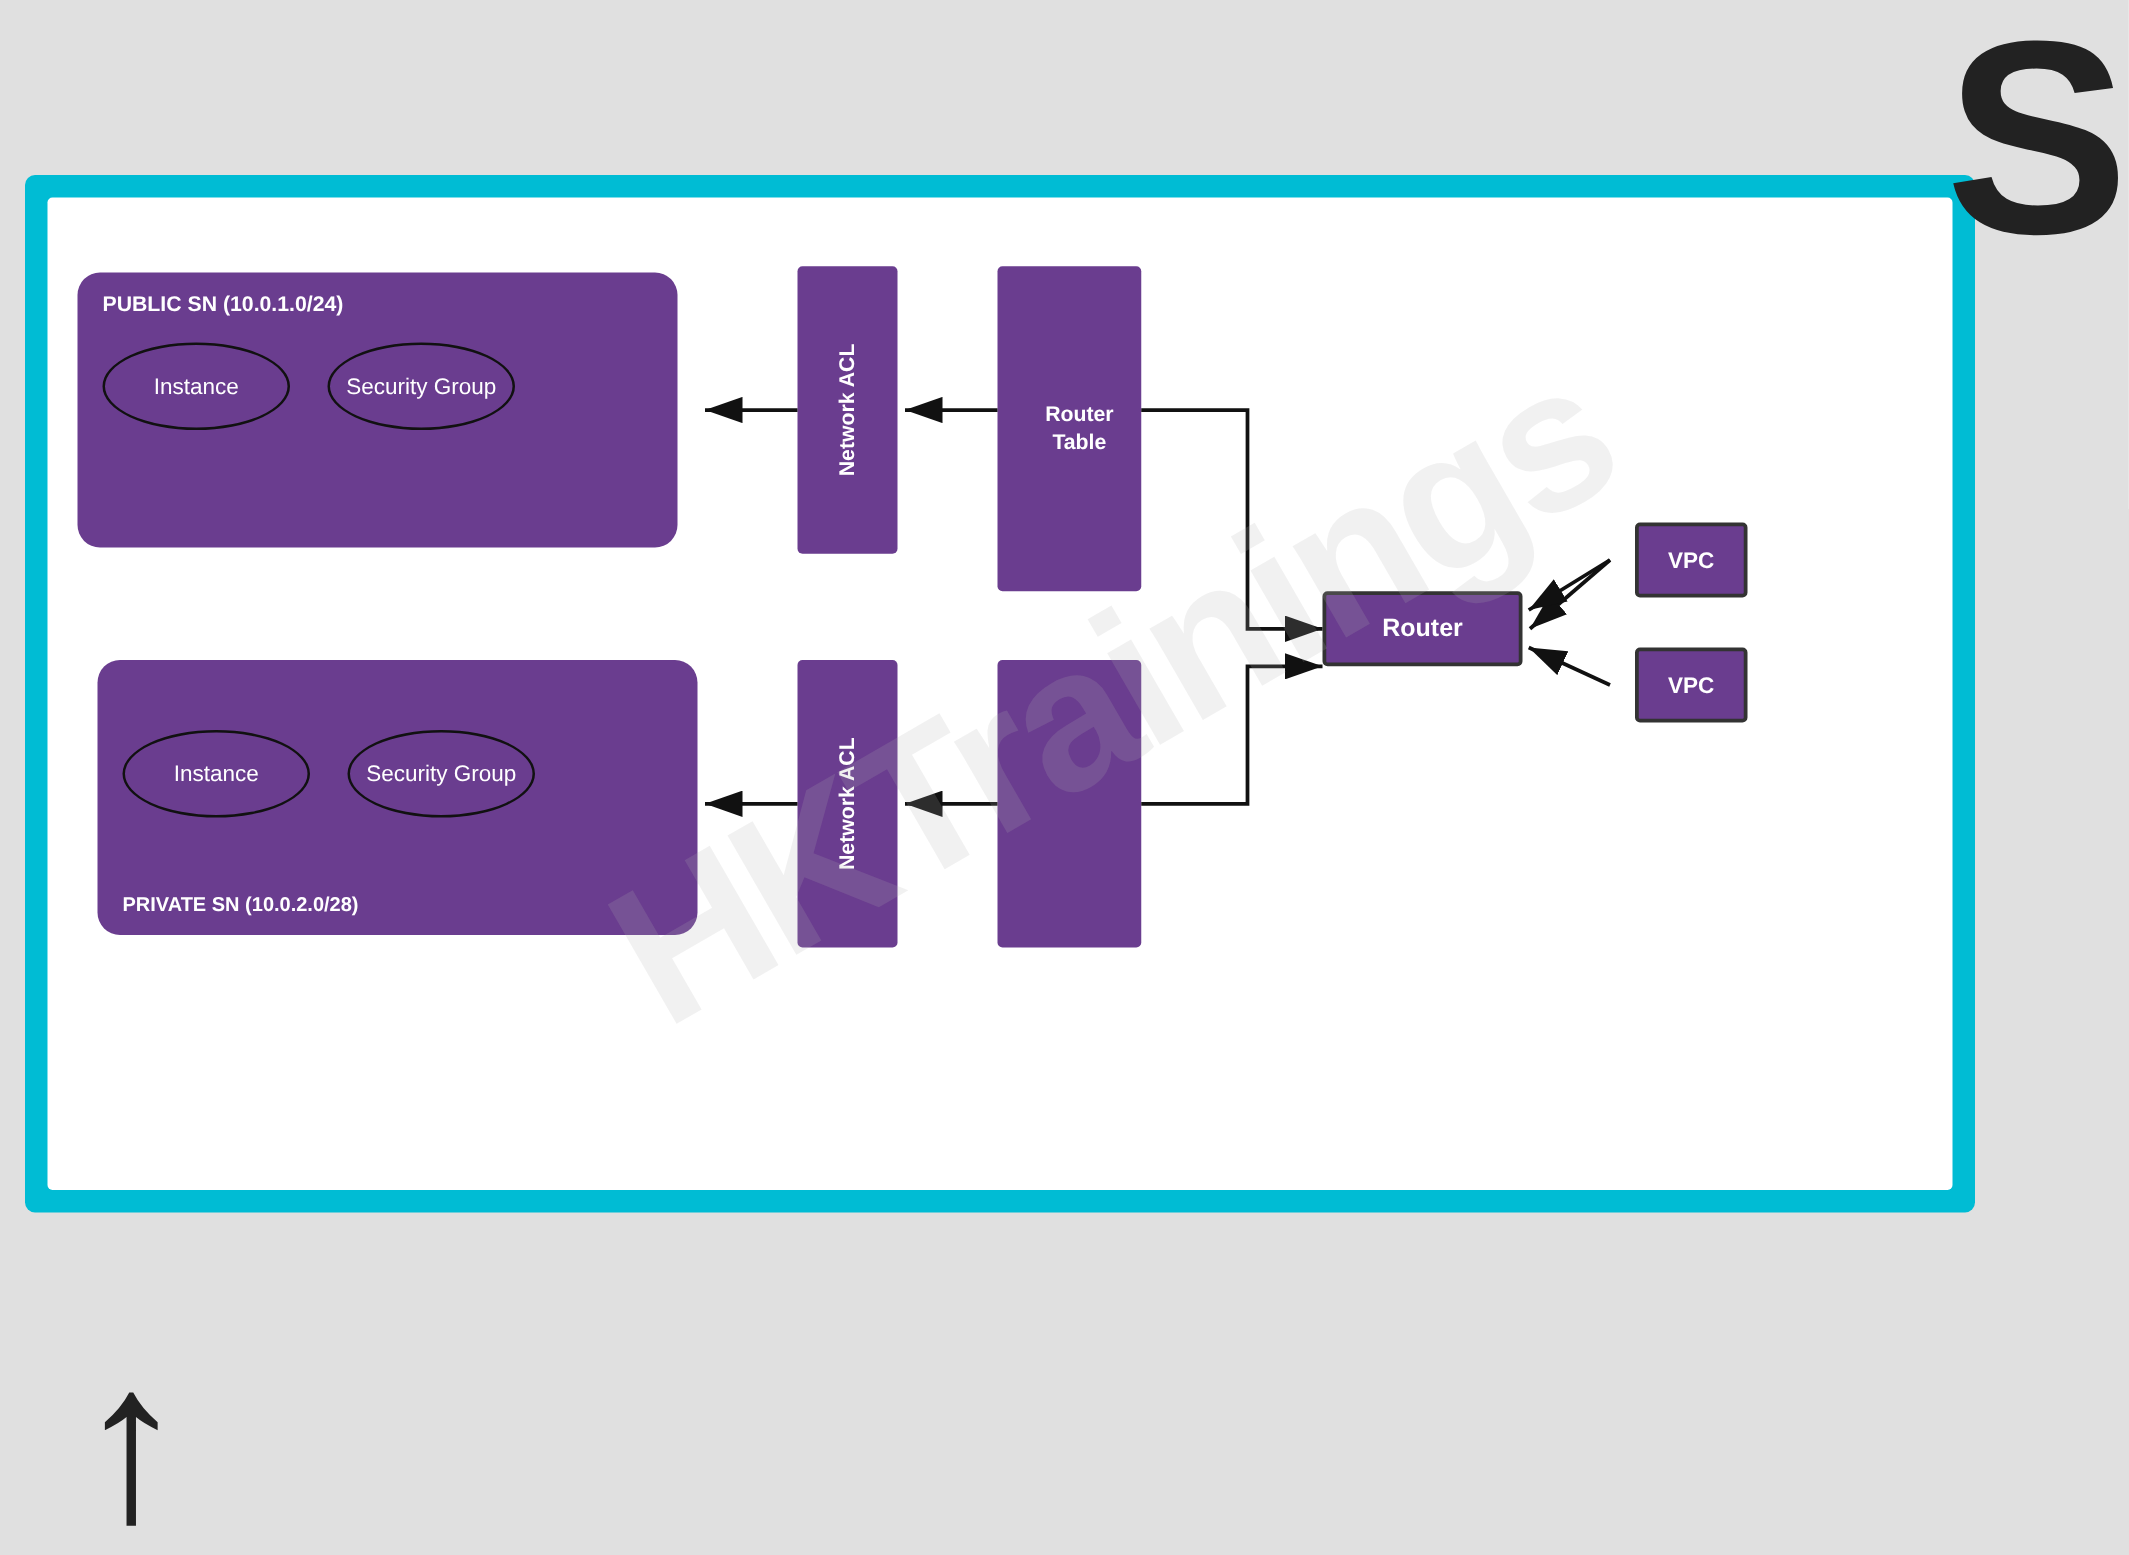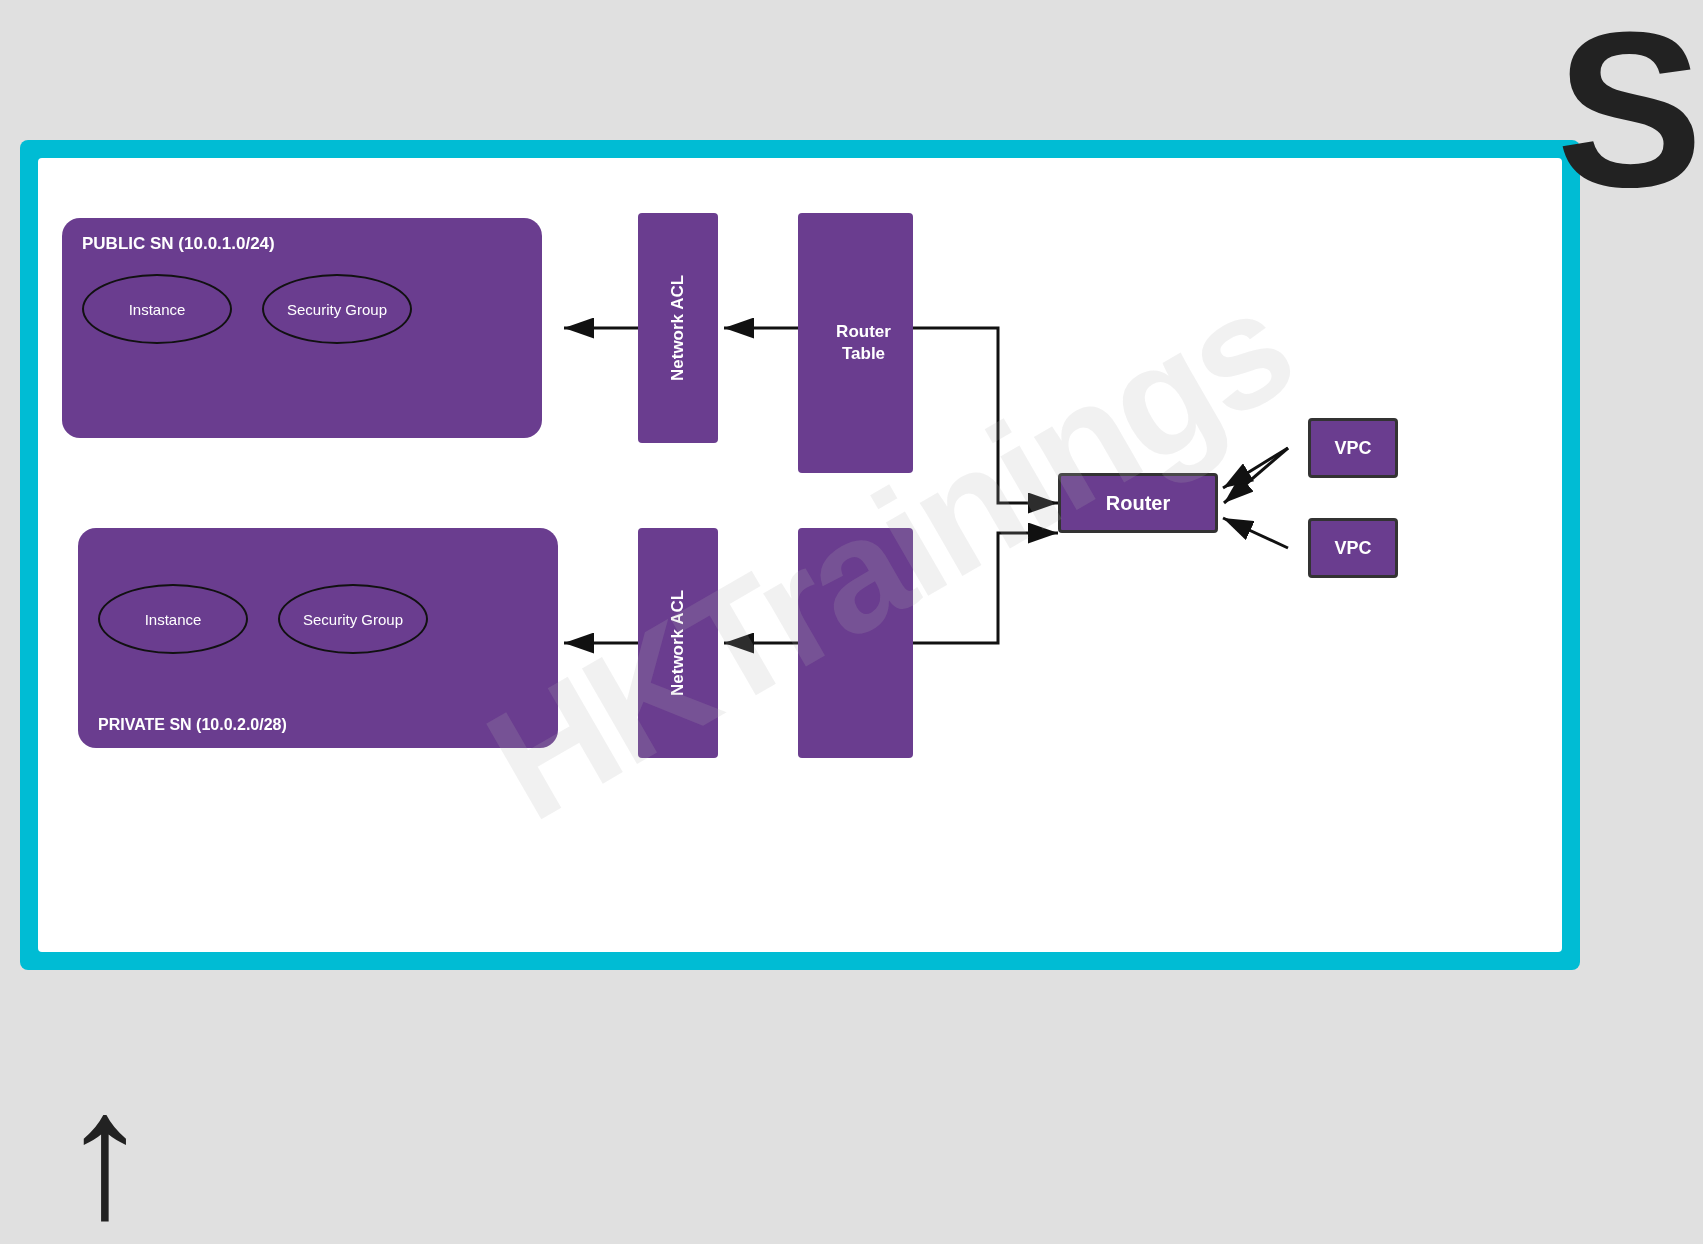--- a/index.html
+++ b/index.html
@@ -111,21 +111,21 @@
     }
 
     .oval-item {
       border: 2px solid #111;
       border-radius: 50%;
       background: #6a3d8f;
       color: white;
       display: flex;
       align-items: center;
       justify-content: center;
-      font-size: 15px;
+      font-size: 18px;
       font-weight: 500;
       width: 150px;
       height: 70px;
     }
 
     
     .nacl-box {
       position: absolute;
       background: #6a3d8f;
       color: white;

